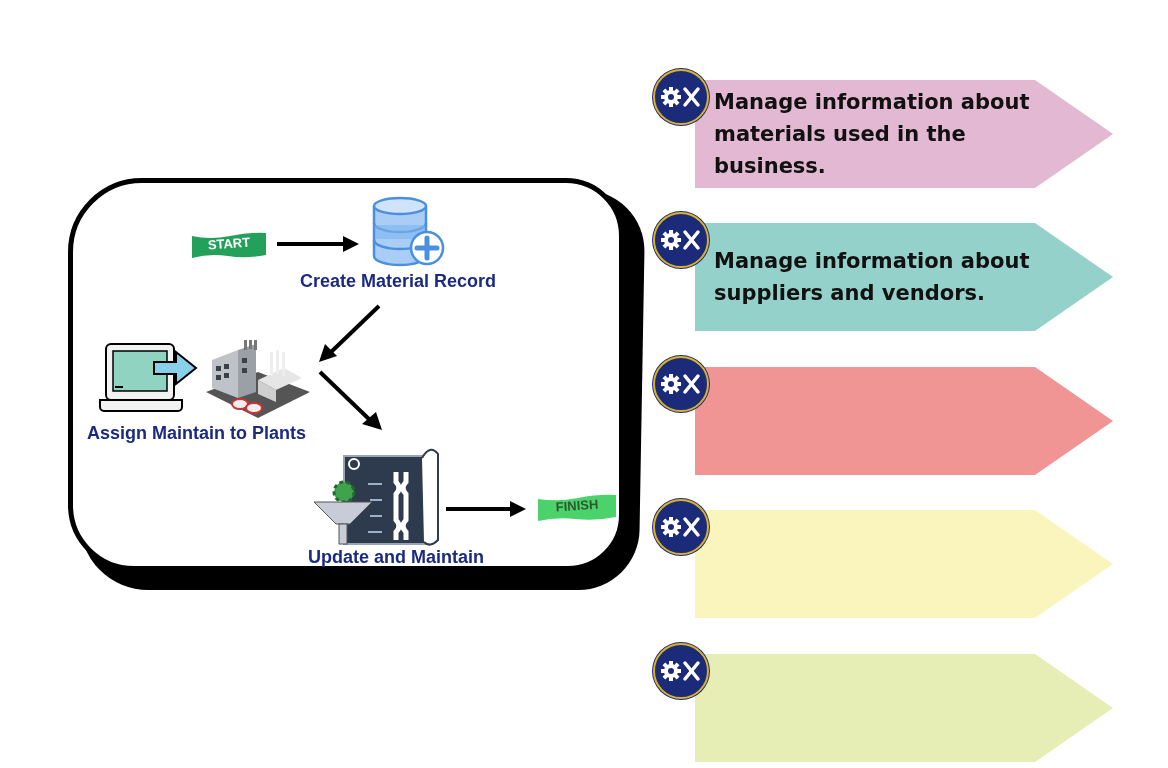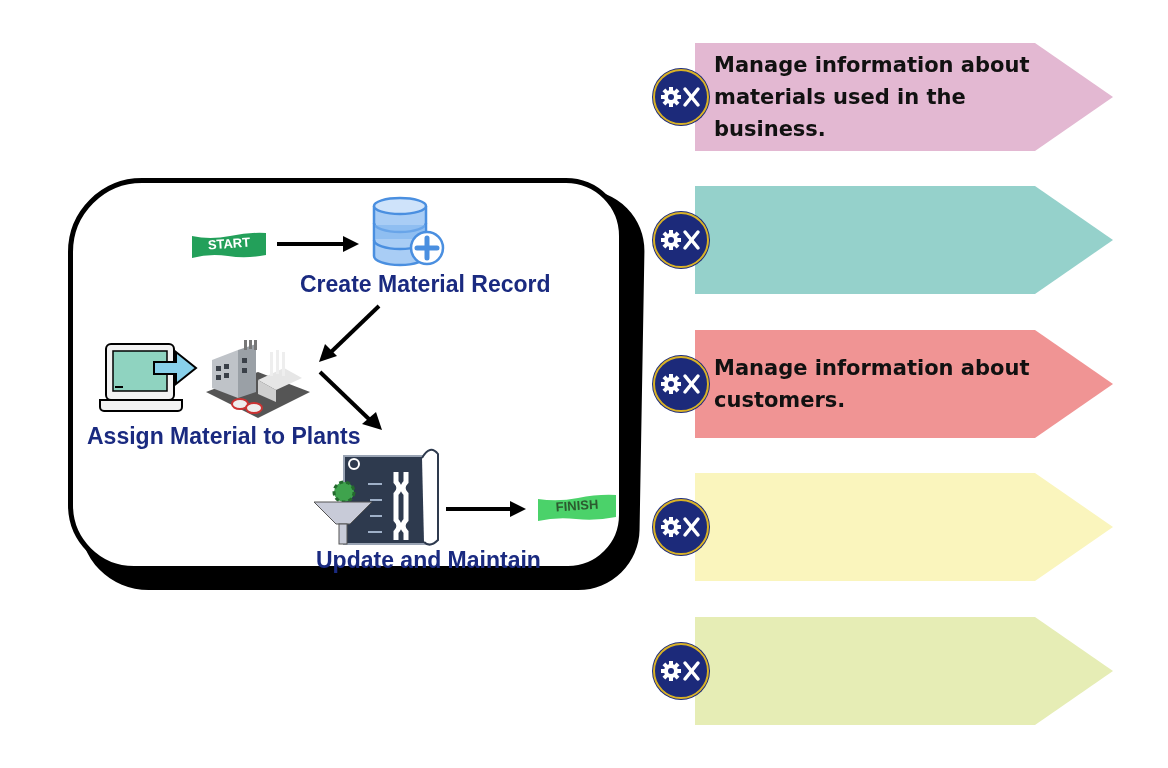--- a/index.html
+++ b/index.html
@@ -1,24 +1,24 @@
 <!DOCTYPE html>
 <html><head>
 <meta charset="utf-8">
 <style>
   html,body{margin:0;padding:0;background:#ffffff;}
   body{width:1168px;height:768px;position:relative;overflow:hidden;font-family:"Liberation Sans",sans-serif;}
   .abs{position:absolute;}
   
   .frame-shadow{left:82px;top:190px;width:560px;height:400px;background:#000;border-radius:78px 62px 60px 70px;transform:skewX(-1deg);}
   .frame{left:68px;top:178px;width:556px;height:393px;background:#fff;border:5px solid #000;border-radius:74px 58px 56px 66px;box-sizing:border-box;}
-  .step-label{color:#1a2a80;font-weight:bold;font-size:23px;white-space:nowrap;}
+  .step-label{color:#1a2a80;font-weight:bold;font-size:18px;white-space:nowrap;}
   .flag{font-weight:bold;font-size:13px;text-align:center;line-height:24px;}
   
-  .card{left:695px;width:418px;height:108px;}
+  .card{left:695px;width:418px;height:108px;margin-top:37px;}
   .card svg.shape{position:absolute;left:0;top:0;}
   .card-text{position:absolute;left:19px;top:50%;transform:translateY(-50%);font-family:"DejaVu Sans",sans-serif;font-weight:bold;font-size:21px;line-height:32px;color:#111;width:320px;}
   .badge{width:56px;height:56px;border-radius:50%;background:#1c2a7a;border:2px solid #d9b227;box-sizing:border-box;display:flex;align-items:center;justify-content:center;box-shadow:0 0 0 1px #1c2a7a;}
 </style>
 </head>
 <body>
 
 <div class="abs frame-shadow"></div>
 <div class="abs frame"></div>
 
@@ -74,21 +74,21 @@
       <rect x="144" y="28" width="5" height="5"></rect>
     </g>
   <polygon points="160,40 186,28 204,38 178,50" fill="#e6e6e6"></polygon>
   <polygon points="160,40 178,50 178,62 160,54" fill="#cfcfcf"></polygon>
   <rect x="172" y="12" width="3" height="24" fill="#eee"></rect>
     <rect x="178" y="10" width="3" height="24" fill="#eee"></rect>
     <rect x="184" y="12" width="3" height="24" fill="#eee"></rect>
   <ellipse cx="142" cy="64" rx="8" ry="5" fill="#eee" stroke="#c33" stroke-width="2"></ellipse>
   <ellipse cx="156" cy="68" rx="8" ry="5" fill="#eee" stroke="#c33" stroke-width="2"></ellipse>
 </svg>
-<div class="abs step-label" style="left:87px;top:423px;">Assign Material to Plants</div>
+<div class="abs step-label" style="left:87px;top:423px;">Assign Maintain to Plants</div>
 
 <svg class="abs" style="left:316px;top:368px" width="70" height="64">
   <line x1="4" y1="4" x2="56" y2="54" stroke="#000" stroke-width="4"></line>
   <polygon points="66,62 46,56 60,44" fill="#000"></polygon>
 </svg>
 
 <svg class="abs" style="left:306px;top:444px" width="136" height="104">
   <rect x="38" y="12" width="84" height="88" fill="#2e3a4e" stroke="#9aa4b4" stroke-width="2"></rect>
   <path d="M116 14 q8 -14 16 -4 v86 q-8 8 -14 2" fill="#fff" stroke="#2e3a4e" stroke-width="2"></path>
   <path d="M90 28 v10 q6 6 0 12 v26 q6 6 0 12 v8 M100 28 v10 q-6 6 0 12 v26 q-6 6 0 12 v8" stroke="#fff" stroke-width="5" fill="none"></path>
@@ -96,21 +96,21 @@
       <line x1="62" y1="40" x2="76" y2="40"></line>
       <line x1="64" y1="56" x2="76" y2="56"></line>
       <line x1="64" y1="72" x2="76" y2="72"></line>
       <line x1="62" y1="88" x2="76" y2="88"></line>
     </g>
   <circle cx="48" cy="20" r="5" fill="none" stroke="#fff" stroke-width="2"></circle>
   <circle cx="38" cy="48" r="10" fill="#3fa34d" stroke="#246a2e" stroke-width="3" stroke-dasharray="4 3"></circle>
   <polygon points="8,58 66,58 44,80 30,80" fill="#c8cbd8" stroke="#555" stroke-width="1"></polygon>
   <rect x="33" y="80" width="8" height="20" fill="#c8cbd8" stroke="#555" stroke-width="1"></rect>
 </svg>
-<div class="abs step-label" style="left:316px;top:547px;">Update and Maintain</div>
+<div class="abs step-label" style="left:308px;top:547px;">Update and Maintain</div>
 
 <svg class="abs" style="left:444px;top:497px" width="84" height="24">
   <line x1="2" y1="12" x2="68" y2="12" stroke="#000" stroke-width="4"></line>
   <polygon points="66,4 82,12 66,20" fill="#000"></polygon>
 </svg>
 
 <div class="abs" style="left:536px;top:493px;width:82px;height:30px;">
   <svg width="82" height="30" style="position:absolute;left:0;top:0">
     <path d="M2 6 Q22 9 42 5 T80 2 L80 24 Q60 28 40 26 T2 28 Z" fill="#4bd26a"></path>
   </svg>
@@ -137,20 +137,21 @@
         <g stroke="#fff" stroke-width="3.5" stroke-linecap="round">
           <line x1="24" y1="3" x2="37" y2="19"></line>
           <line x1="37" y1="3" x2="24" y2="19"></line>
         </g>
       </svg>
     </div>
     <div class="abs card" style="top: 186px;">
       <svg class="shape" width="418" height="108">
         <polygon points="0,0 340,0 418,54 340,108 0,108" fill="#95d1cb"></polygon>
       </svg>
+      <div class="card-text">Manage information about suppliers and vendors.</div>
     </div>
     <div class="abs badge" style="left: 653px; top: 212px;">
       <svg width="40" height="22" viewBox="0 0 40 22">
         <g fill="#fff">
           <circle cx="10" cy="11" r="7"></circle>
           <rect x="8" y="1" width="4" height="20"></rect>
           <rect x="0" y="9" width="20" height="4"></rect>
           <rect x="8" y="1" width="4" height="20" transform="rotate(45 10 11)"></rect>
           <rect x="8" y="1" width="4" height="20" transform="rotate(-45 10 11)"></rect>
         </g>
@@ -158,21 +159,20 @@
         <g stroke="#fff" stroke-width="3.5" stroke-linecap="round">
           <line x1="24" y1="3" x2="37" y2="19"></line>
           <line x1="37" y1="3" x2="24" y2="19"></line>
         </g>
       </svg>
     </div>
     <div class="abs card" style="top: 330px;">
       <svg class="shape" width="418" height="108">
         <polygon points="0,0 340,0 418,54 340,108 0,108" fill="#f09494"></polygon>
       </svg>
-      <div class="card-text">Manage information about customers.</div>
     </div>
     <div class="abs badge" style="left: 653px; top: 356px;">
       <svg width="40" height="22" viewBox="0 0 40 22">
         <g fill="#fff">
           <circle cx="10" cy="11" r="7"></circle>
           <rect x="8" y="1" width="4" height="20"></rect>
           <rect x="0" y="9" width="20" height="4"></rect>
           <rect x="8" y="1" width="4" height="20" transform="rotate(45 10 11)"></rect>
           <rect x="8" y="1" width="4" height="20" transform="rotate(-45 10 11)"></rect>
         </g>

